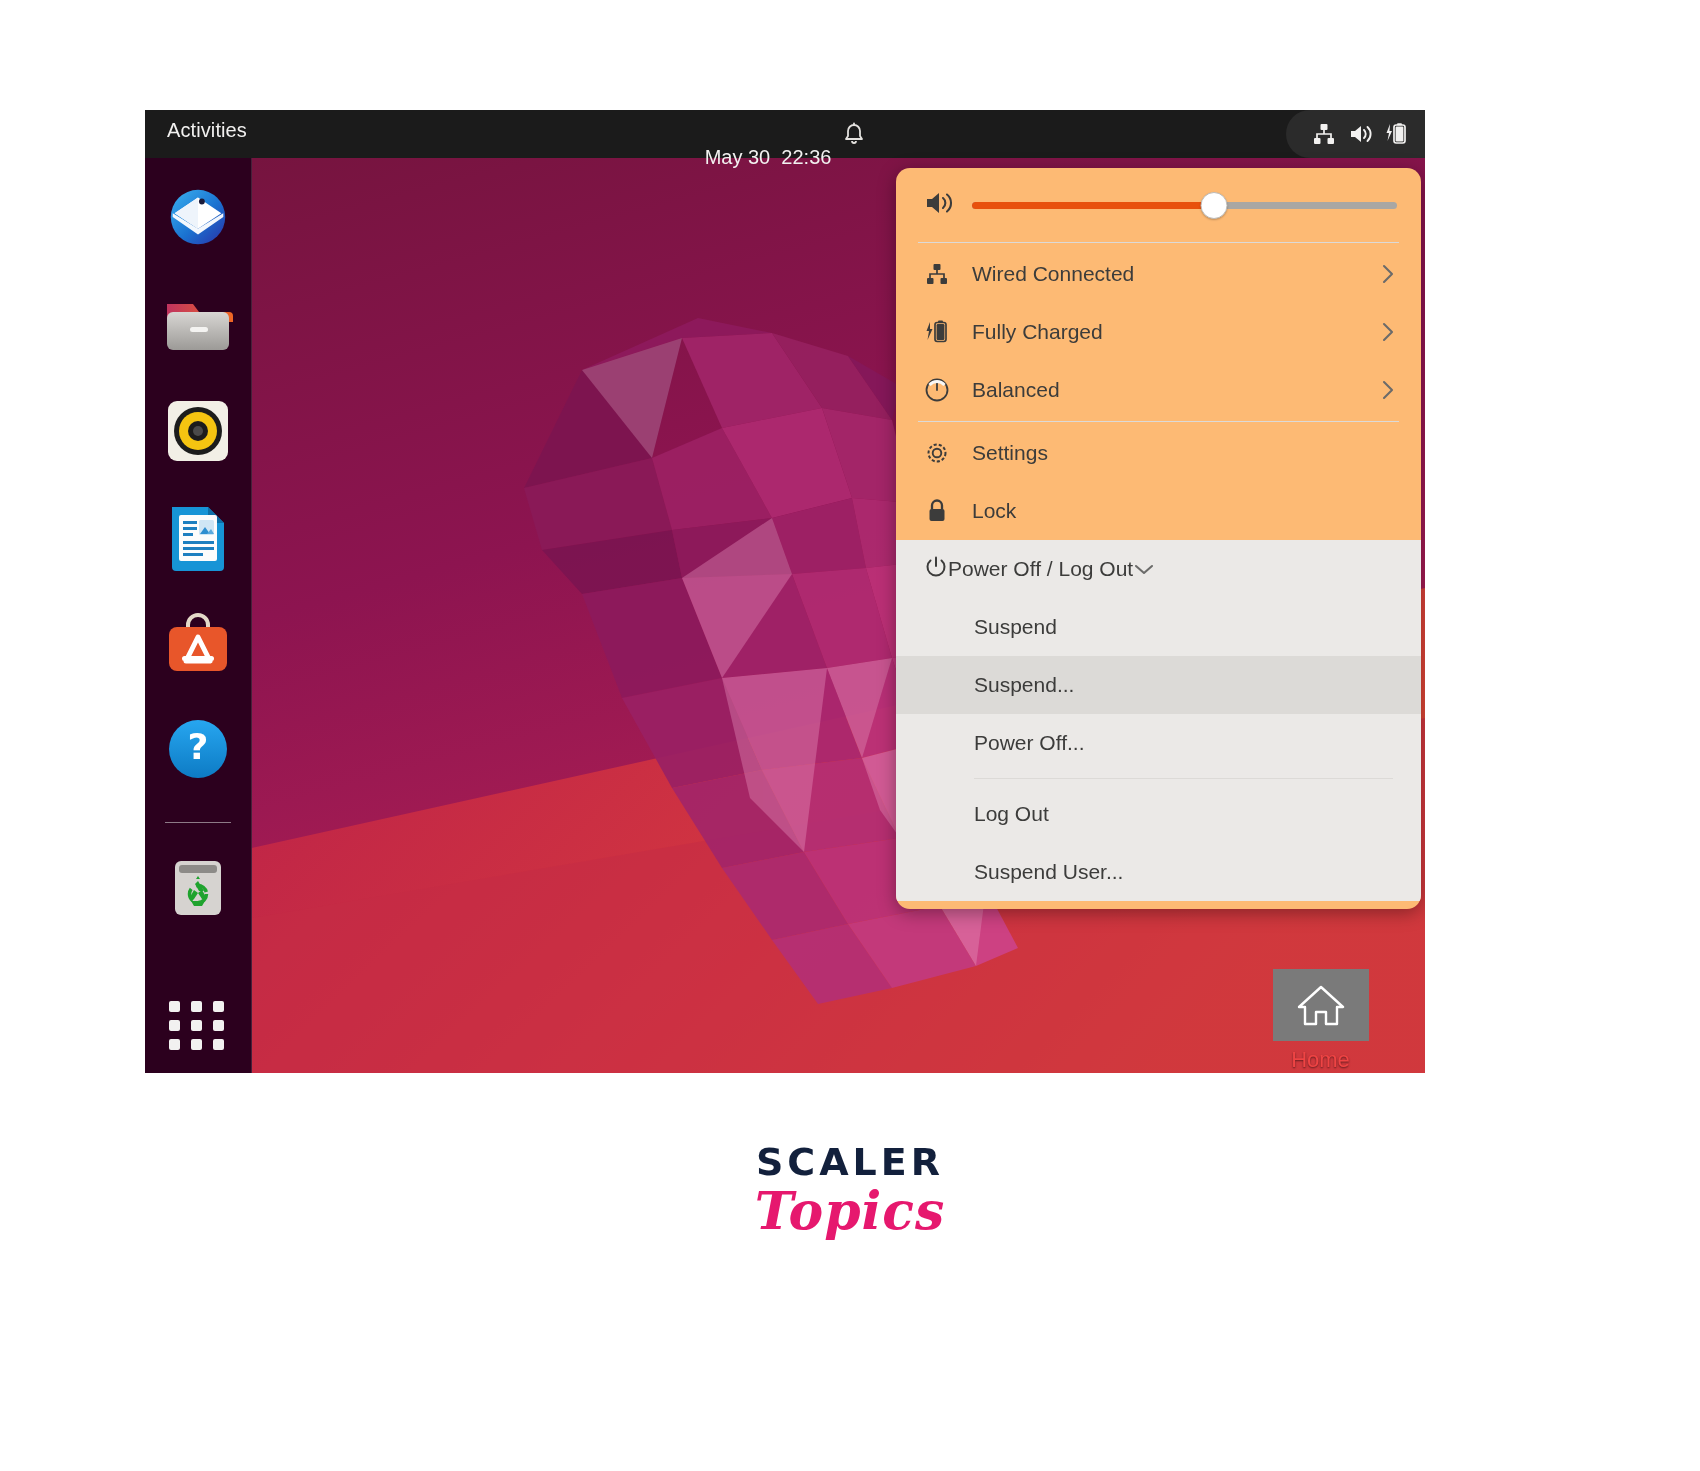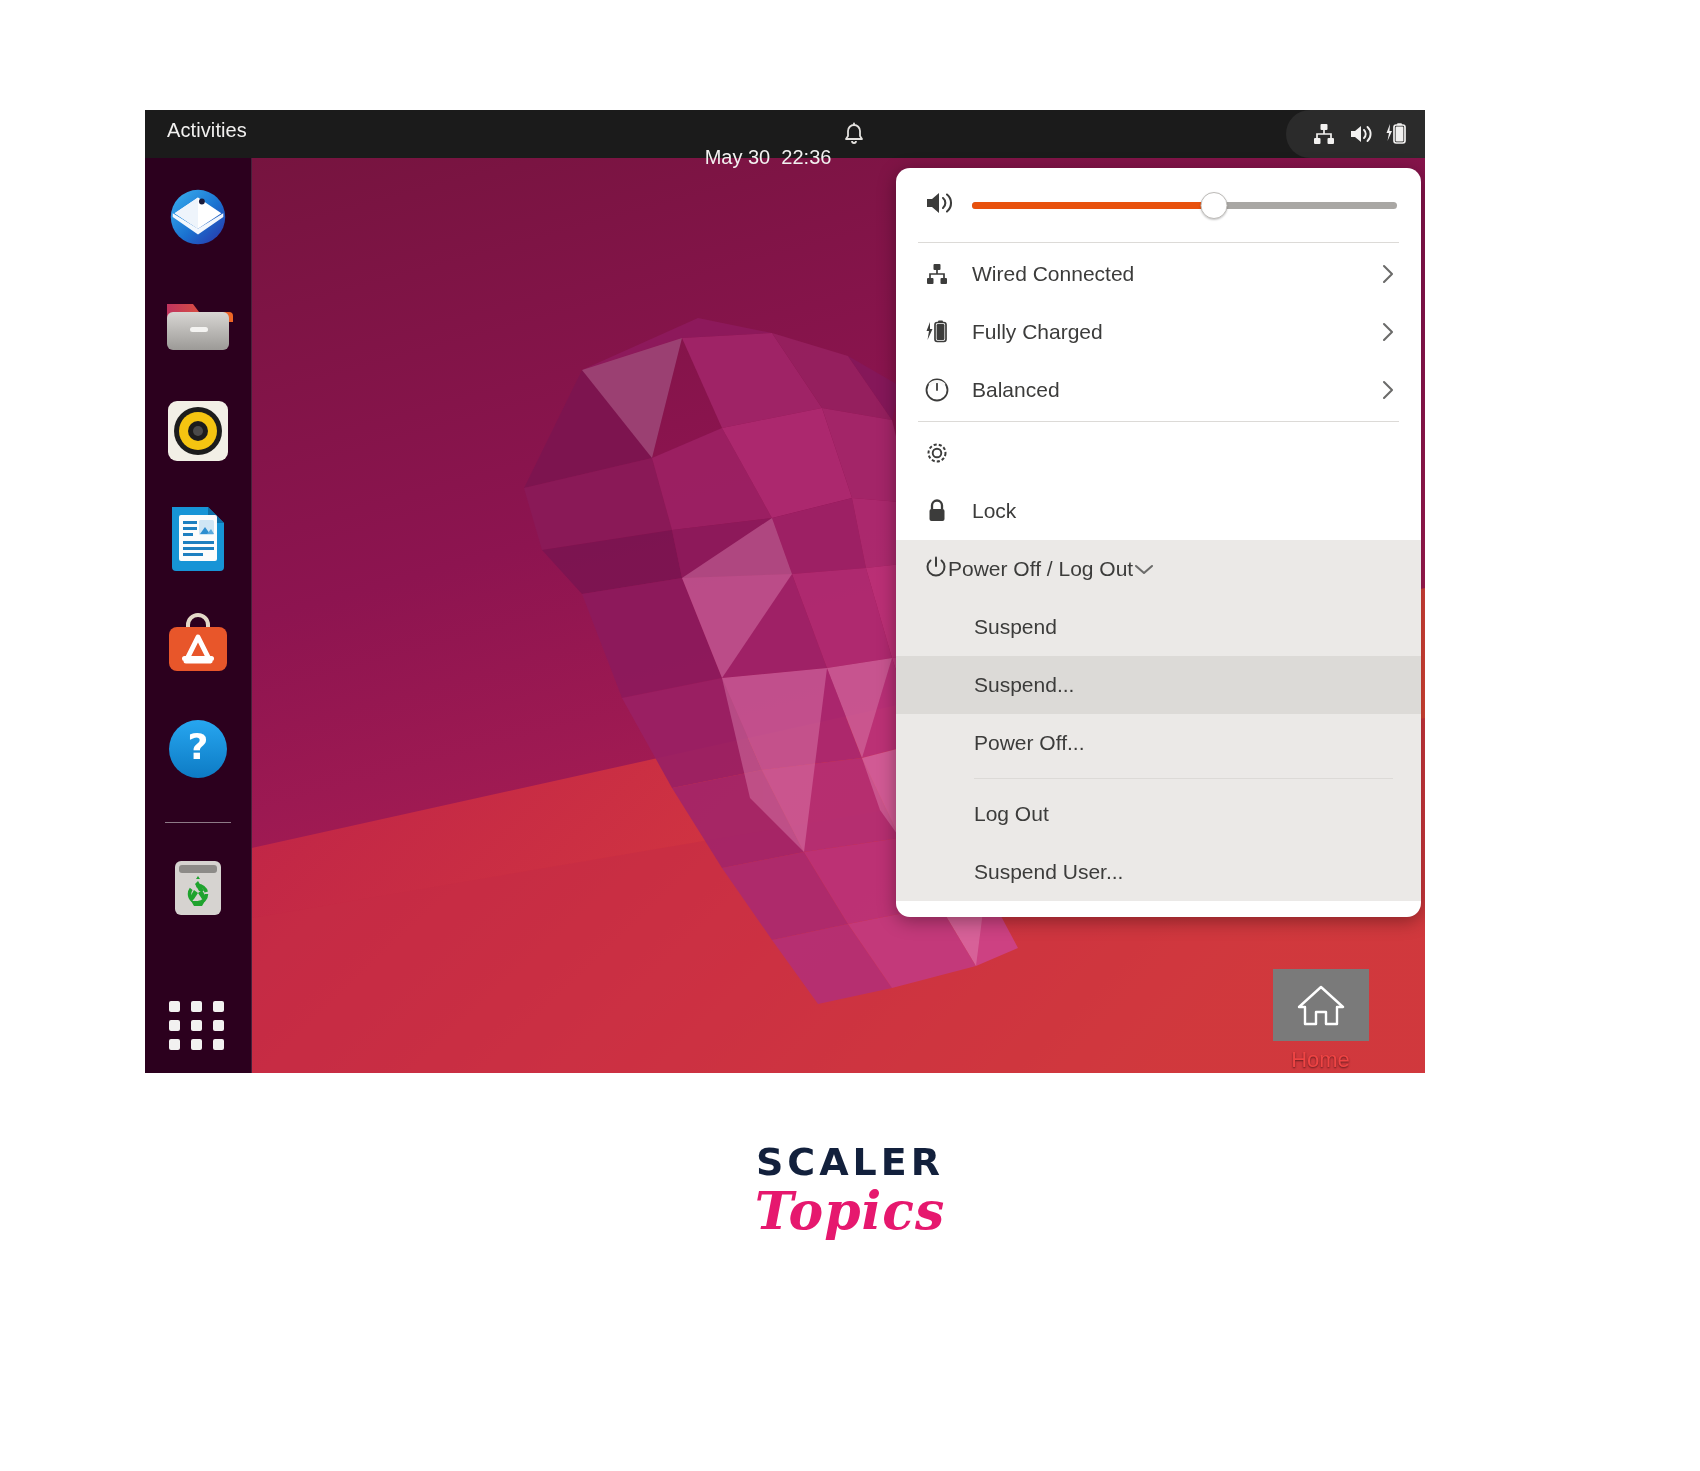--- a/index.html
+++ b/index.html
@@ -125,26 +125,26 @@
     font-size: 22px;
     margin-top: 6px;
     text-shadow: 0 1px 2px rgba(0,0,0,.55);
   }
 
   
   #system-menu {
     position: absolute;
     right: 4px; top: 58px;
     width: 525px;
-    background: #ffffff;
+    background: #fdba74;
     border-radius: 14px;
     box-shadow: 0 4px 18px rgba(0,0,0,.35);
     z-index: 50;
     overflow: hidden;
-    padding-bottom: 16px;
+    padding-bottom: 8px;
   }
   
   #volume-row {
     display: flex; align-items: center;
     gap: 18px;
     padding: 22px 24px 20px 28px;
   }
   #volume-slider {
     position: relative;
     flex: 1;
@@ -545,20 +545,21 @@
 
     <div class="menu-divider"></div>
 
     <div class="menu-row">
       <span class="mi">
         <svg width="26" height="26" viewBox="0 0 26 26">
           <circle cx="13" cy="13" r="8.5" fill="none" stroke="#3c3c3b" stroke-width="2" stroke-dasharray="3.1 2.1"></circle>
           <circle cx="13" cy="13" r="4.3" fill="none" stroke="#3c3c3b" stroke-width="1.9"></circle>
         </svg>
       </span>
+      <span class="mlabel">Settings</span>
     </div>
 
     <div class="menu-row">
       <span class="mi">
         <svg width="22" height="26" viewBox="0 0 22 26">
           <path d="M6 11 V7.5 a5 5 0 0 1 10 0 V11" fill="none" stroke="#3c3c3b" stroke-width="2.3"></path>
           <rect x="3.5" y="11" width="15" height="12" rx="2" fill="#3c3c3b"></rect>
         </svg>
       </span>
       <span class="mlabel">Lock</span>

